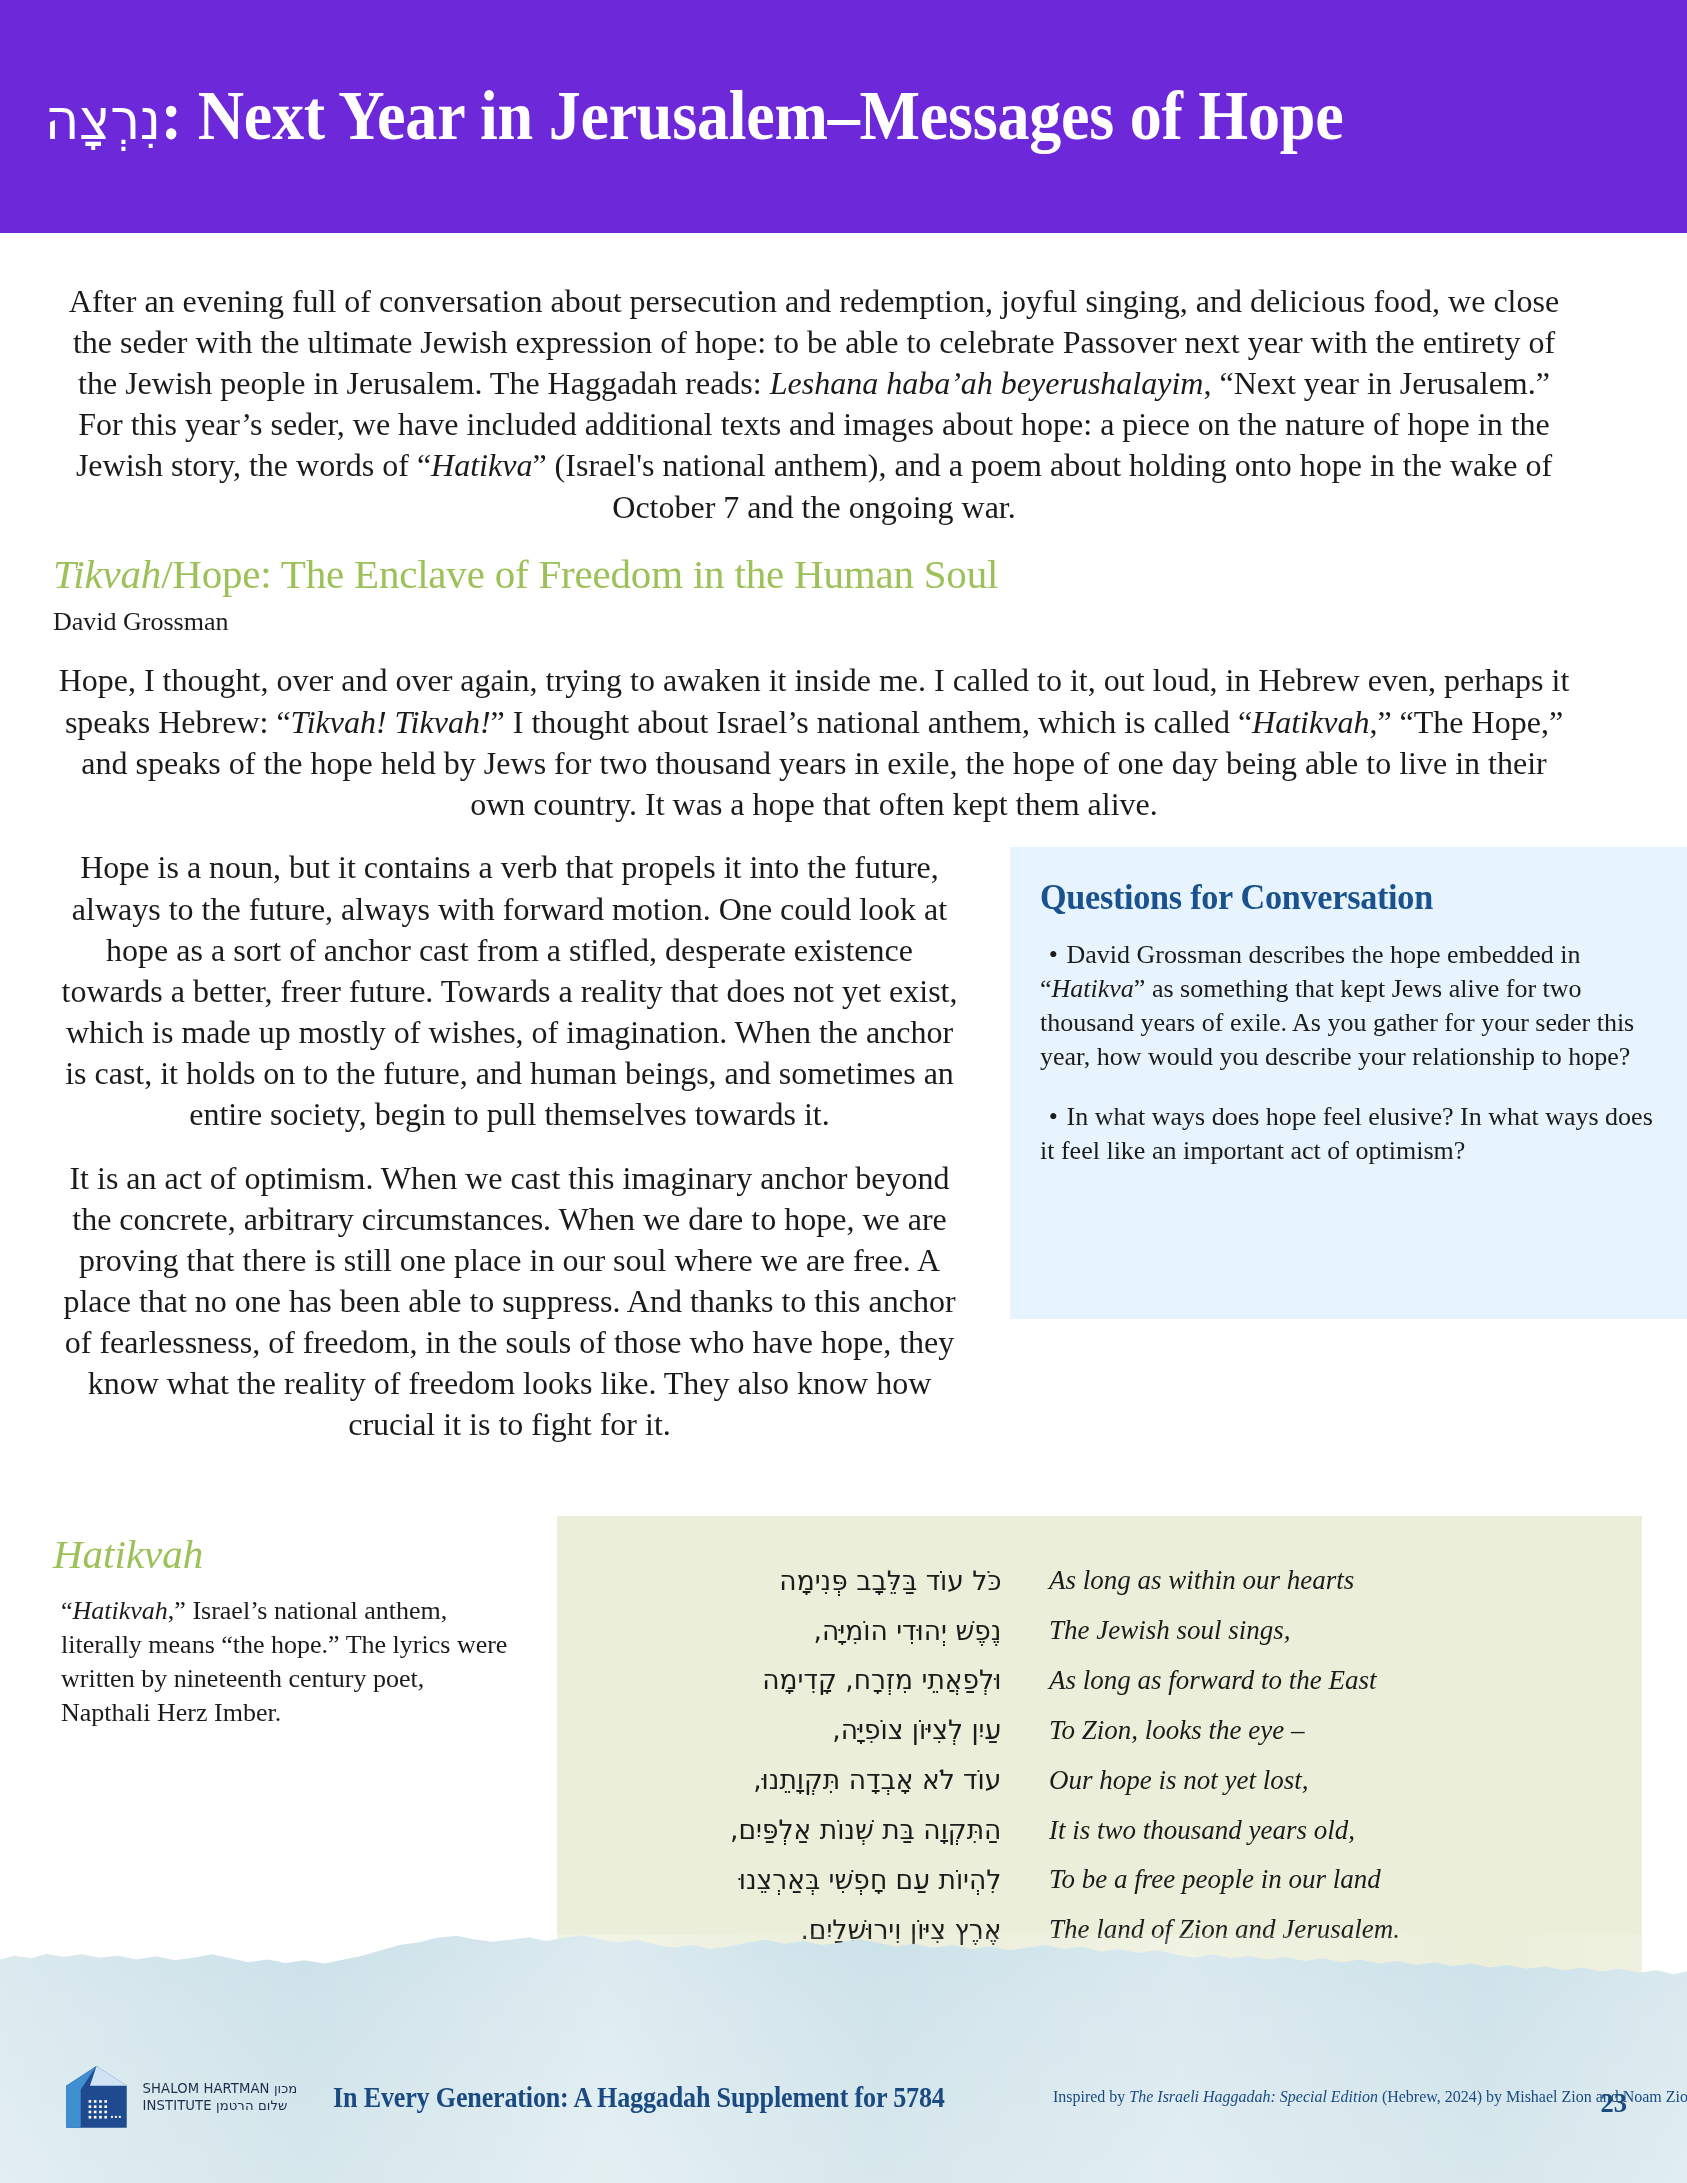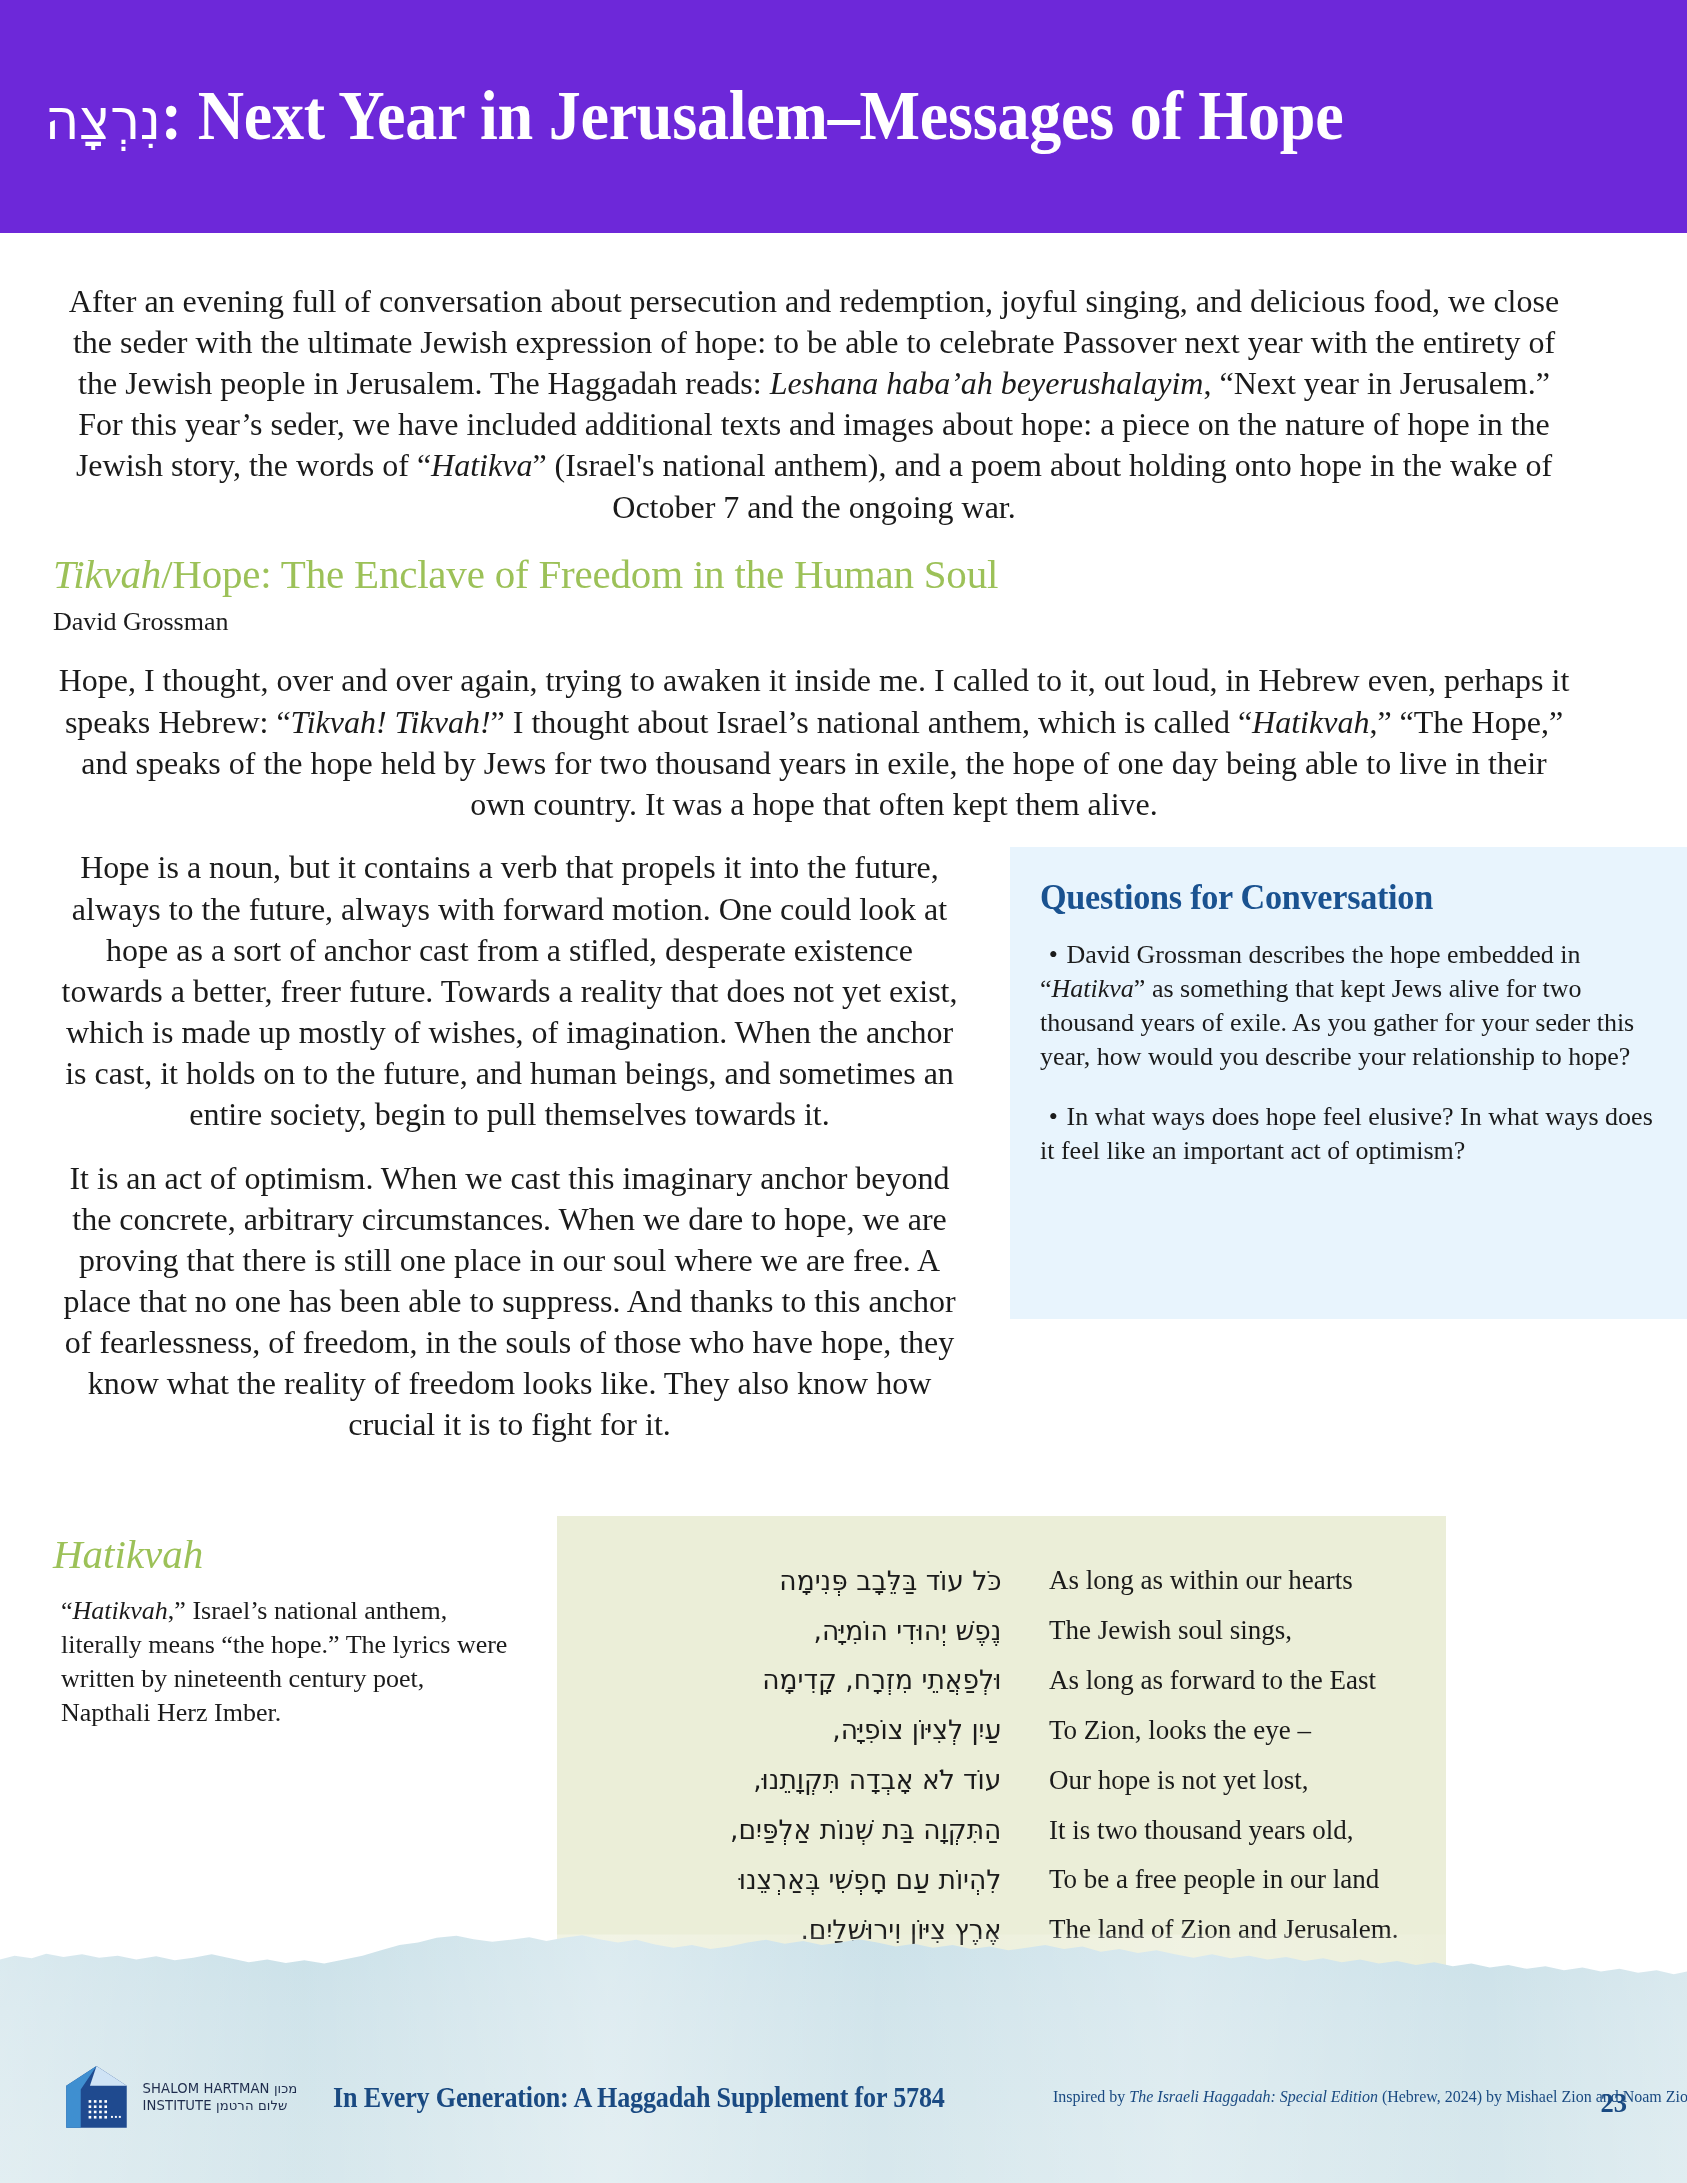--- a/index.html
+++ b/index.html
@@ -156,21 +156,21 @@
     line-height: 1.3;
     color: #1b1b1b;
     margin: 8px;
     width: 457px;
   }
 
   .lyrics-box {
     position: absolute;
     left: 504px;
     top: -14.6px;
-    width: 889px;
+    width: 1085px;
     height: 529px;
     background: #ebeed8;
     box-sizing: border-box;
     padding: 40px 36px 33px 36px;
     display: flex;
     gap: 0px;
     justify-content: center;
   }
   .lyrics-heb {
     width: 423px;
@@ -182,20 +182,21 @@
     color: #1b1b1b;
     padding-right: 14.6px;
     box-sizing: border-box;
   }
   .lyrics-heb div { white-space: nowrap; }
   .lyrics-eng {
     flex: 1;
     padding-left: 33px;
     font-size: 27px;
     line-height: 1.85;
+    font-style: italic;
     color: #1b1b1b;
   }
   .lyrics-eng div { white-space: nowrap; }
 
   
   .footer-band {
     position: absolute;
     left: 0;
     bottom: 0;
     width: 1687px;

